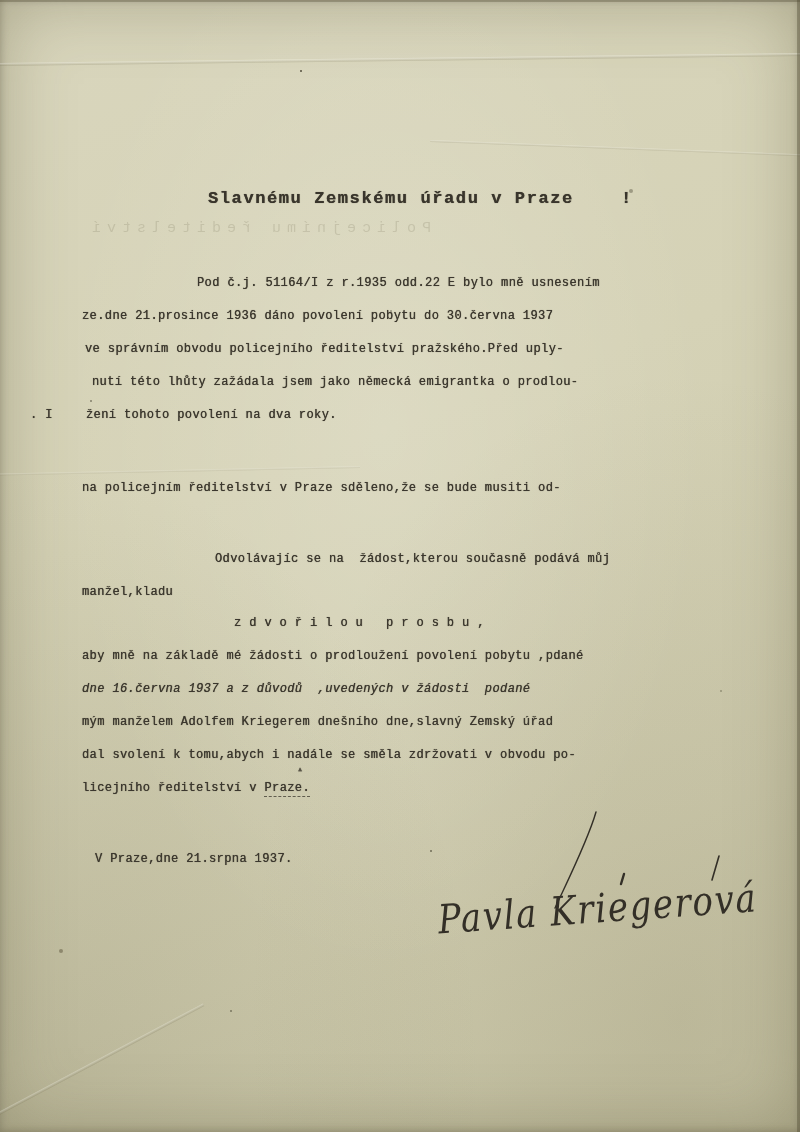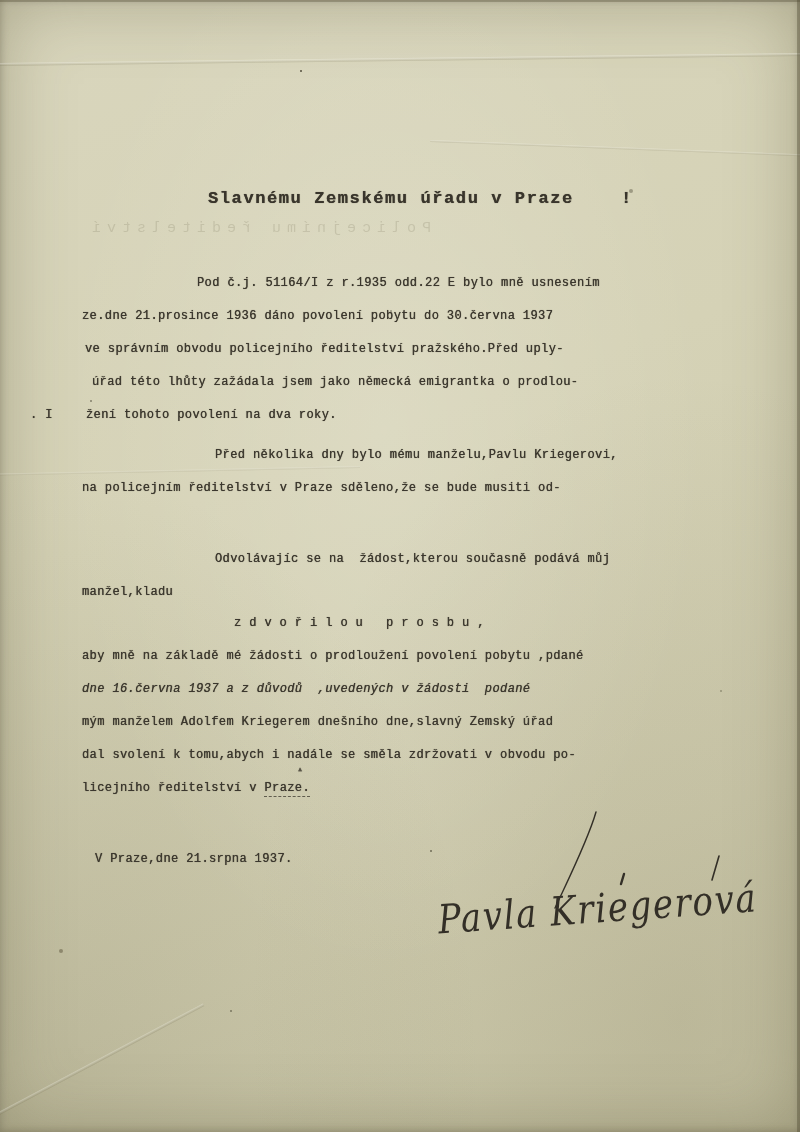--- a/index.html
+++ b/index.html
@@ -90,25 +90,24 @@
   <div class="edge-t"></div>
   <div class="specks"></div>
 
   <div class="tline heading">Slavnému Zemskému úřadu v Praze    !</div>
 
   <div class="tline ghost">Policejnímu ředitelství</div>
 
   <div class="tline l-p1a">Pod č.j. 51164/I z r.1935 odd.22 E bylo mně usnesením</div>
   <div class="tline l-p1b">ze.dne 21.prosince 1936 dáno povolení pobytu do 30.června 1937</div>
   <div class="tline l-p1c">ve správním obvodu policejního ředitelství pražského.Před uply-</div>
-  <div class="tline l-p1d">úřad této lhůty zažádala jsem jako německá emigrantka o prodlou-</div>
+  <div class="tline l-p1d">nutí této lhůty zažádala jsem jako německá emigrantka o prodlou-</div>
   <div class="tline l-p1e">žení tohoto povolení na dva roky.</div>
   <div class="tline marginmark">. I</div>
 
-  <div class="tline l-p2a">Před několika dny bylo mému manželu,Pavlu Kriegerovi,</div>
   <div class="tline l-p2b">na policejním ředitelství v Praze sděleno,že se bude musiti od-</div>
 
   <div class="tline l-p3a">Odvolávajíc se na  žádost,kterou současně podává můj</div>
   <div class="tline l-p3b">manžel,kladu</div>
 
   <div class="tline l-emph">z d v o ř i l o u   p r o s b u ,</div>
 
   <div class="tline l-p4a">aby mně na základě mé žádosti o prodloužení povolení pobytu ,pdané</div>
   <div class="tline l-p4b">dne 16.června 1937 a z důvodů  ,uvedených v žádosti  podané</div>
   <div class="tline l-p4c">mým manželem Adolfem Kriegerem dnešního dne,slavný Zemský úřad</div>

